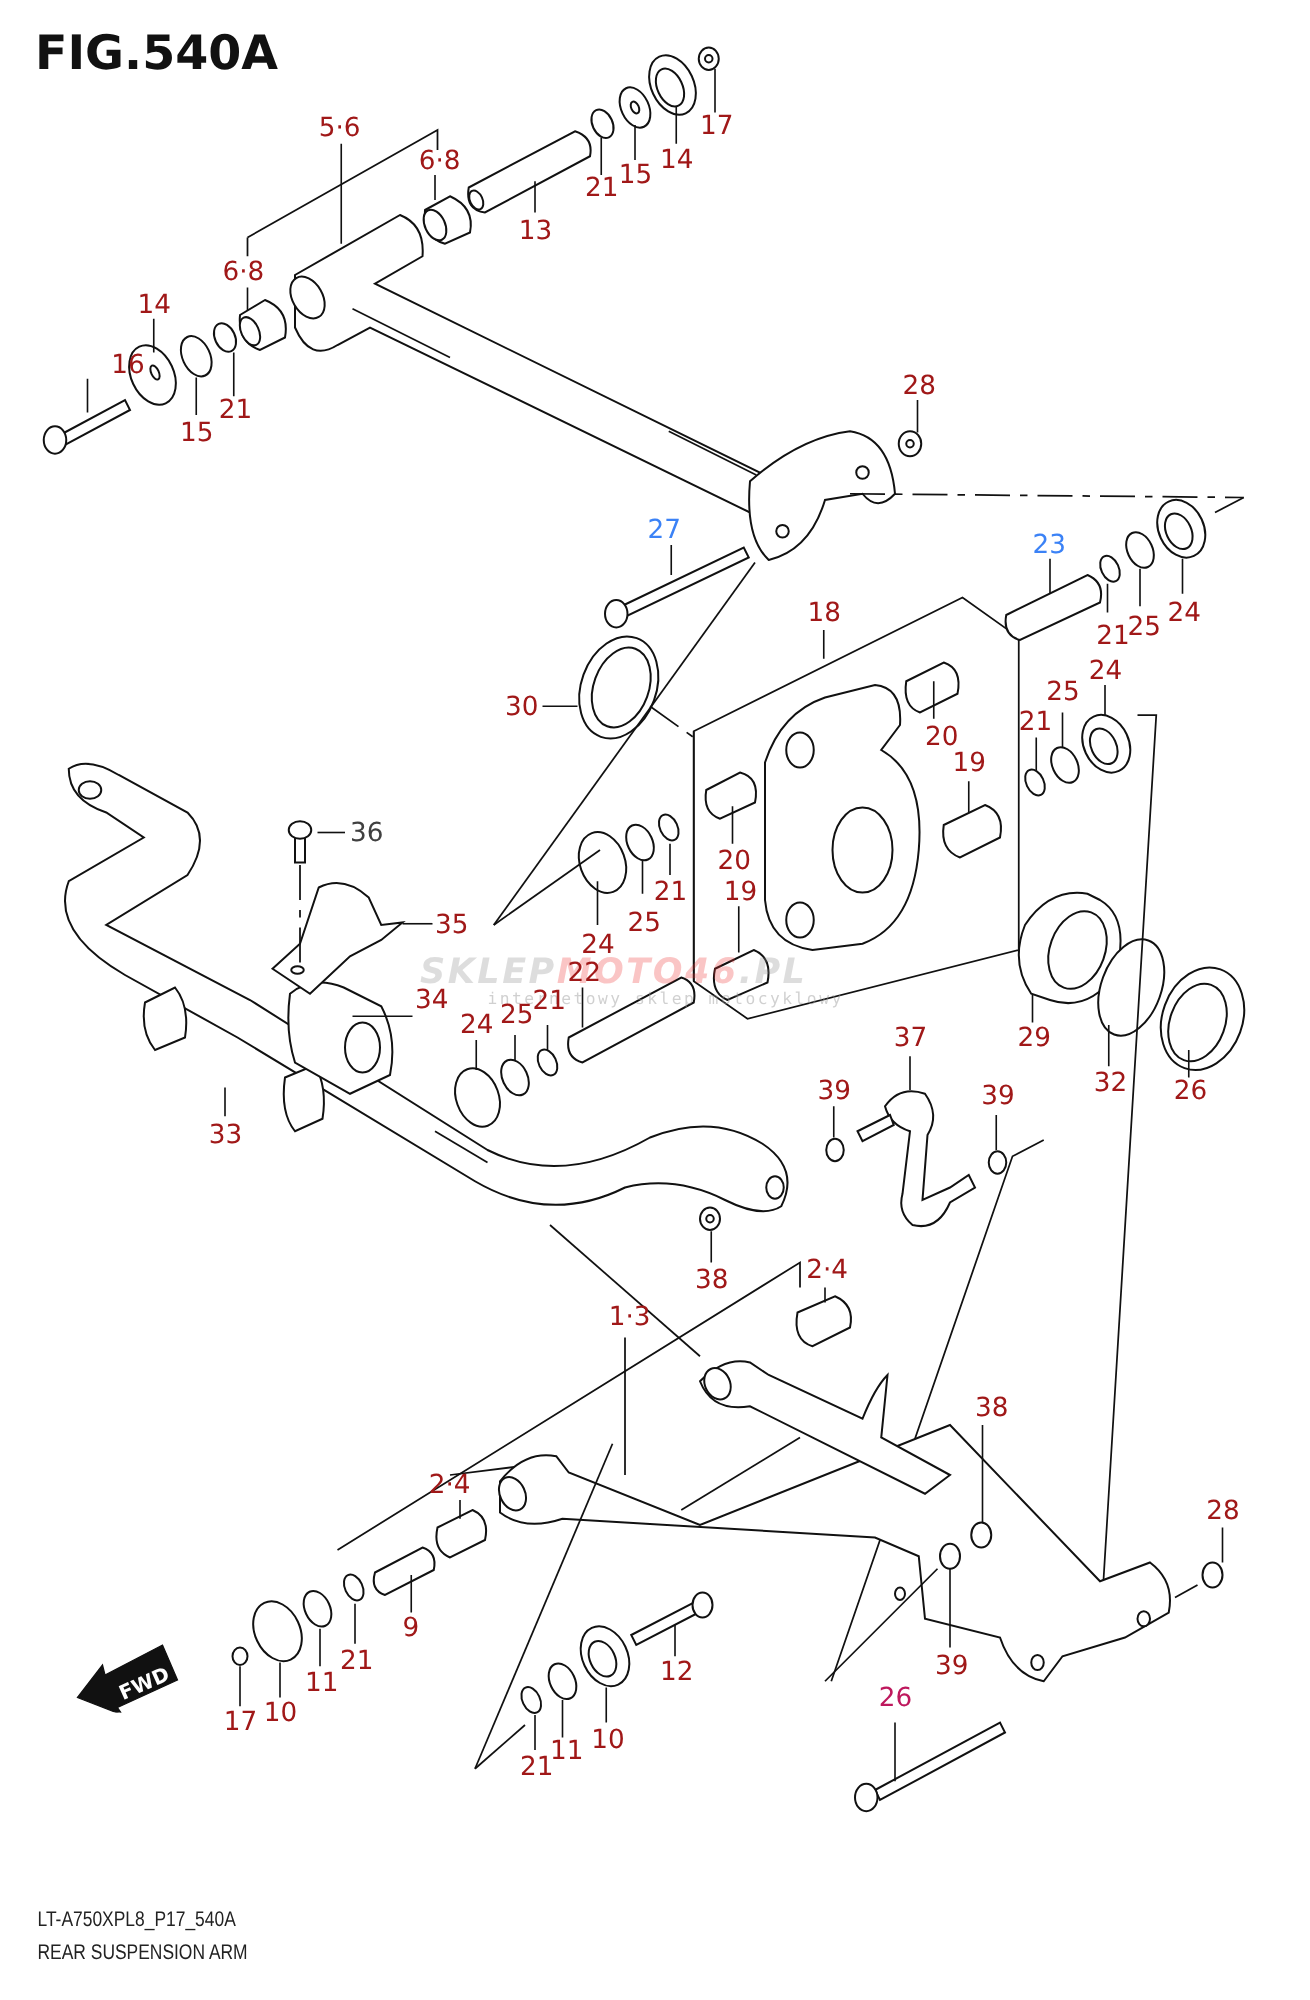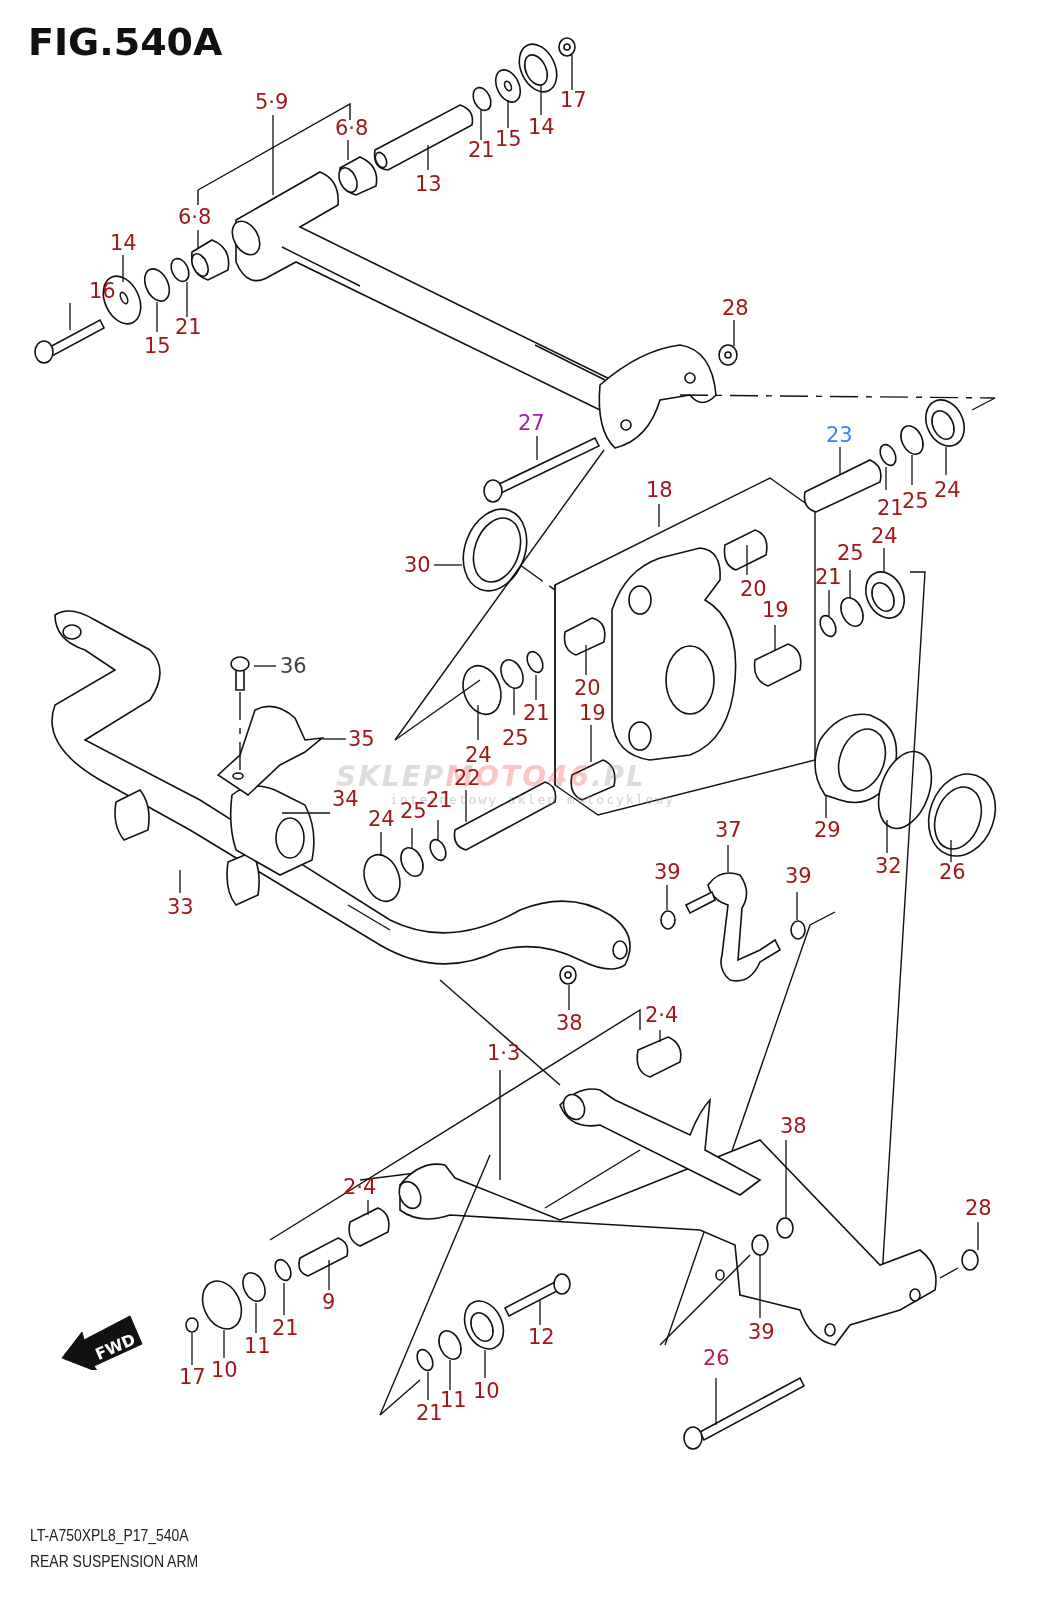--- a/index.html
+++ b/index.html
@@ -257,34 +257,34 @@
       <path class="leader" d="M450 1360 L450 1390"></path>
       <path class="leader" d="M485 1350 L485 1378"></path>
     </g>
   </svg>
 
   <div class="watermark">
     <span class="wm-a">SKLEP</span><span class="wm-b">MOTO46</span><span class="wm-a">.PL</span>
   </div>
   <div class="watermark-sub">internetowy sklep motocyklowy</div>
 
-  <div class="callout" style="left: 255px; top: 92px; color: rgb(160, 24, 24);">5·9</div>
+  <div class="callout" style="left: 255px; top: 92px; color: rgb(160, 24, 24);">5·6</div>
   <div class="callout" style="left: 335px; top: 118px; color: rgb(160, 24, 24);">6·8</div>
   <div class="callout" style="left: 178px; top: 207px; color: rgb(160, 24, 24);">6·8</div>
   <div class="callout" style="left: 415px; top: 174px; color: rgb(160, 24, 24);">13</div>
   <div class="callout" style="left: 468px; top: 140px; color: rgb(160, 24, 24);">21</div>
   <div class="callout" style="left: 495px; top: 129px; color: rgb(160, 24, 24);">15</div>
   <div class="callout" style="left: 528px; top: 117px; color: rgb(160, 24, 24);">14</div>
   <div class="callout" style="left: 560px; top: 90px; color: rgb(160, 24, 24);">17</div>
   <div class="callout" style="left: 110px; top: 233px; color: rgb(160, 24, 24);">14</div>
   <div class="callout" style="left: 57px; top: 281px; color: rgb(160, 24, 24); margin-left: 32px;">16</div>
   <div class="callout" style="left: 144px; top: 336px; color: rgb(160, 24, 24);">15</div>
   <div class="callout" style="left: 175px; top: 317px; color: rgb(160, 24, 24);">21</div>
   <div class="callout" style="left: 722px; top: 298px; color: rgb(160, 24, 24);">28</div>
-  <div class="callout" style="left: 518px; top: 413px; color: #a21caf; text-align: center;">27</div>
+  <div class="callout" style="left: 518px; top: 413px; color: #3b82f6; text-align: center;">27</div>
   <div class="callout" style="left: 826px; top: 425px; color: #3b82f6;">23</div>
   <div class="callout" style="left: 877px; top: 498px; color: rgb(160, 24, 24);">21</div>
   <div class="callout" style="left: 902px; top: 491px; color: rgb(160, 24, 24);">25</div>
   <div class="callout" style="left: 934px; top: 480px; color: rgb(160, 24, 24);">24</div>
   <div class="callout" style="left: 646px; top: 480px; color: rgb(160, 24, 24);">18</div>
   <div class="callout" style="left: 404px; top: 555px; color: rgb(160, 24, 24);">30</div>
   <div class="callout" style="left: 740px; top: 579px; color: rgb(160, 24, 24);">20</div>
   <div class="callout" style="left: 762px; top: 600px; color: rgb(160, 24, 24);">19</div>
   <div class="callout" style="left: 815px; top: 567px; color: rgb(160, 24, 24);">21</div>
   <div class="callout" style="left: 837px; top: 543px; color: rgb(160, 24, 24);">25</div>

